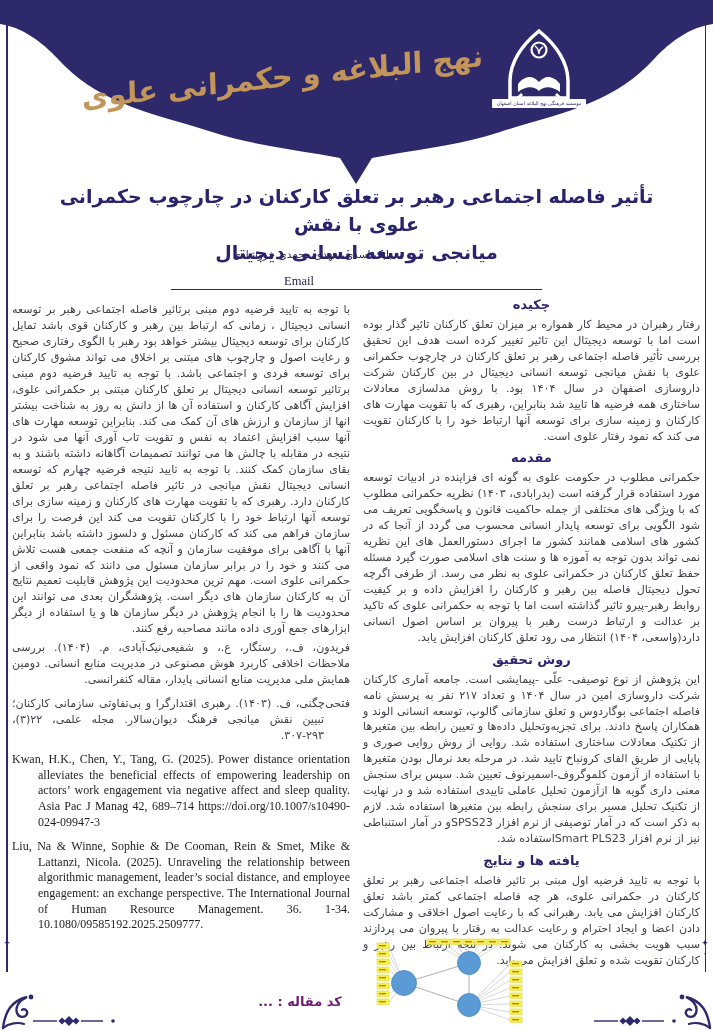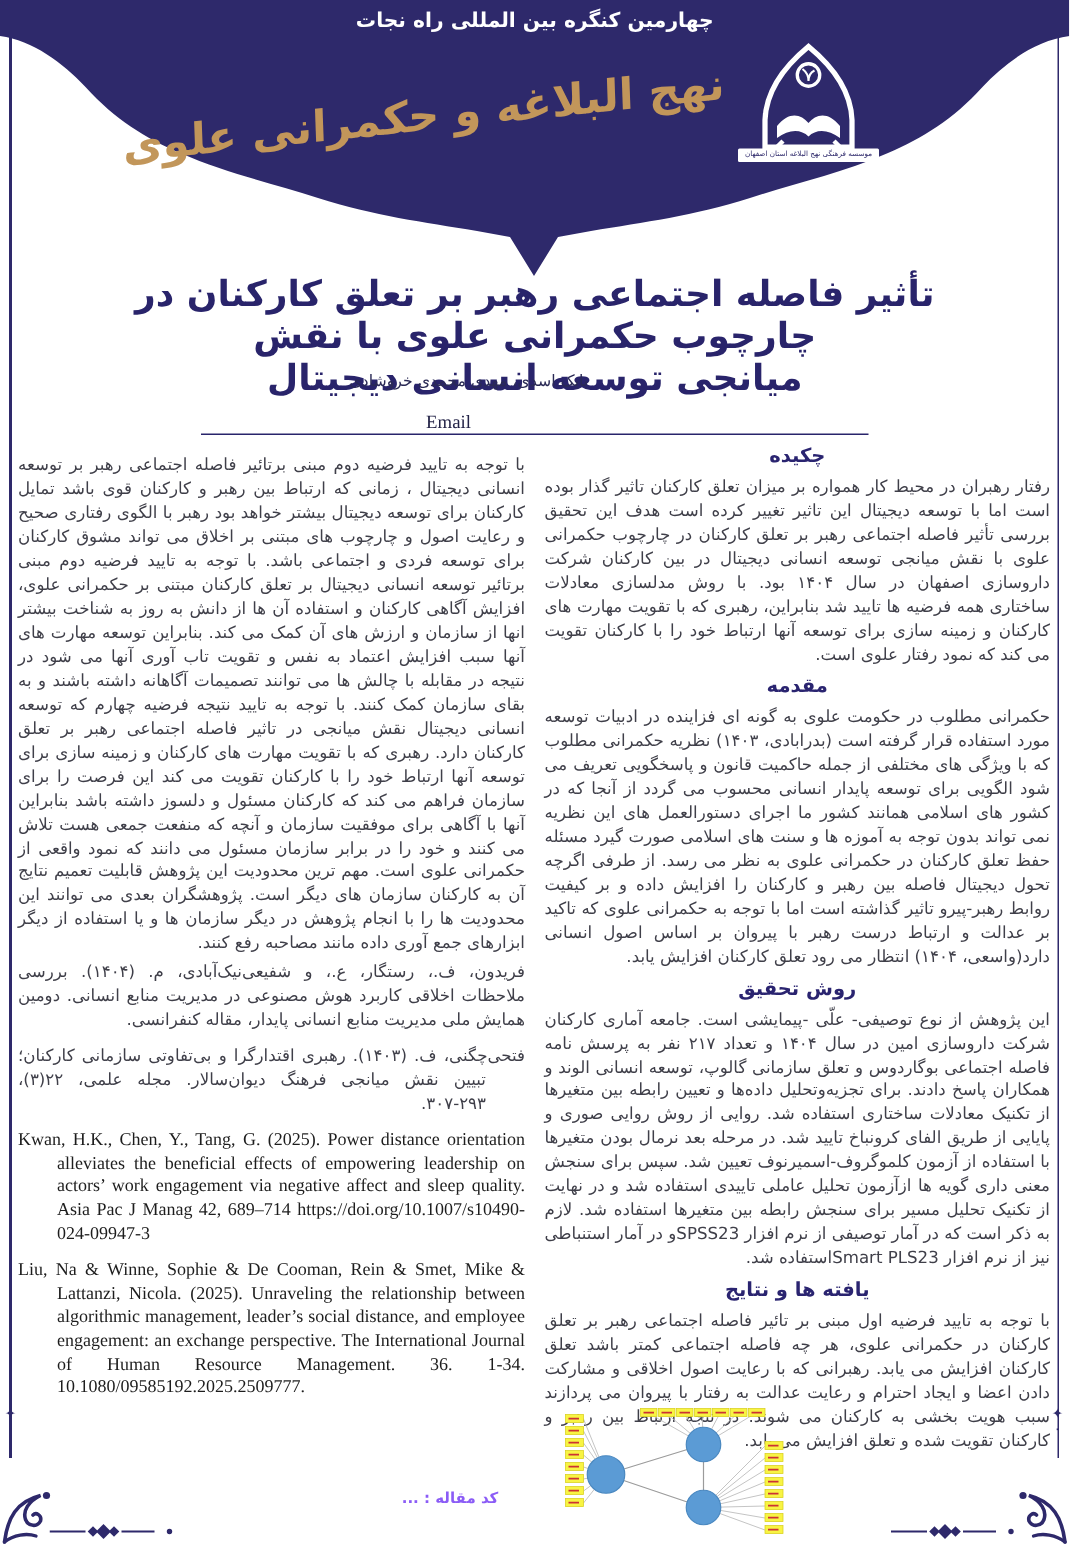--- a/index.html
+++ b/index.html
@@ -19,21 +19,21 @@
       color:#ffffff;font-weight:bold;font-size:13.5px;direction:rtl;letter-spacing:.2px;}
   .calligraphy{position:absolute;left:118px;top:58px;width:366px;text-align:center;
       color:#c2965a;font-weight:bold;font-size:29px;direction:rtl;
       transform:rotate(-6deg) skewX(-4deg);letter-spacing:1px;white-space:nowrap;}
   .logo{position:absolute;left:489px;top:28px;}
   .logo-caption{position:absolute;left:492px;top:99px;width:94px;background:#ffffff;
       color:#2e296b;font-size:4.8px;line-height:7px;text-align:center;direction:rtl;
       border-radius:1px;padding:1px 0;}
   
   .paper-title{position:absolute;left:50px;top:182px;width:613px;text-align:center;
-      color:#29246b;font-weight:bold;font-size:24px;line-height:28px;direction:rtl;}
+      color:#29246b;font-weight:bold;font-size:19px;line-height:28px;direction:rtl;}
   .paper-title .line2{display:inline-block;border-bottom:1.7px solid #29246b;
       padding:0 44px 23px 44px;}
   .authors{position:absolute;left:0;top:248px;width:625px;text-align:center;
       color:#2a2a55;font-size:10.5px;direction:rtl;}
   .email{position:absolute;left:0;top:274px;width:598px;text-align:center;
       color:#232347;font-size:12.5px;font-family:"Liberation Serif",serif;}
   
   .col{position:absolute;direction:rtl;text-align:justify;font-size:11.1px;
        line-height:1.44;color:#3f3f49;}
   .col-right{right:13px;top:291px;width:337px;}
@@ -44,21 +44,21 @@
   .fa-ref.hang{padding-right:26px;text-indent:-26px;}
   .en-ref{direction:ltr;text-align:justify;font-family:"Liberation Serif",serif;
       font-size:12px;line-height:1.3;color:#1d1d1d;padding-left:26px;text-indent:-26px;
       margin:0 0 9px 0 !important;}
   
   .figure{position:absolute;left:369px;top:936px;}
   .figure-caption{position:absolute;left:523px;top:997px;width:166px;text-align:center;
       direction:rtl;font-size:10.5px;color:#33334a;}
   
   .article-code{position:absolute;left:225px;top:994px;width:150px;text-align:center;
-      font-weight:bold;color:#8b5cf6;font-size:10px;direction:rtl;}
+      font-weight:bold;color:#701a75;font-size:13px;direction:rtl;}
   .flourish{position:absolute;}
   .flourish-left{left:1px;top:990px;}
   .flourish-right{right:1px;top:990px;transform:scaleX(-1);}
   .divider{position:absolute;}
   .divider-left{left:33px;top:1016px;}
   .divider-right{right:33px;top:1016px;}
 </style>
 </head>
 <body>
 
@@ -68,21 +68,20 @@
   <div class="edge edge-right"></div>
   <div class="edge-bead bead-left">✦<br>·</div>
   <div class="edge-bead bead-right">✦<br>·</div>
 
   <svg class="header-shape" width="713" height="190" viewBox="0 0 713 190">
     <path fill="#2e296b" d="M0,0 H713 V24 C690,27 670,42 655,58 C635,80 615,92 592,102
       C560,116 530,122 500,132 C462,144 430,148 394,154 L372,158 L356,184 L340,158
       L318,154 C282,148 250,144 212,132 C182,122 152,116 120,102 C97,92 77,80 57,58
       C42,42 22,27 0,24 Z"></path>
   </svg>
-  <div class="congress-title">چهارمین کنگره بین المللی  راه نجات</div>
   <div class="calligraphy">نهج البلاغه و حکمرانی علوی</div>
   <svg class="logo" width="100" height="80" viewBox="0 0 100 80">
     <path d="M50,3 Q22,26 21,52 L21,70 L79,70 L79,52 Q78,26 50,3 Z" fill="none" stroke="#ffffff" stroke-width="3.5"></path>
     <circle cx="50" cy="22" r="7.5" fill="none" stroke="#ffffff" stroke-width="2.2"></circle>
     <path d="M46,18 q4,3 4,8 M54,19 q-4,2 -4,7" fill="none" stroke="#ffffff" stroke-width="1.4"></path>
     <path d="M29,56 C37,46 45,48 50,54 C55,48 63,46 71,56 L71,64 C63,58 55,58 50,63
              C45,58 37,58 29,64 Z" fill="#ffffff"></path>
     <path d="M33,66 L25,74 M67,66 L75,74" stroke="#ffffff" stroke-width="3"></path>
   </svg>
   <div class="logo-caption">موسسه فرهنگی نهج البلاغه استان اصفهان</div>

